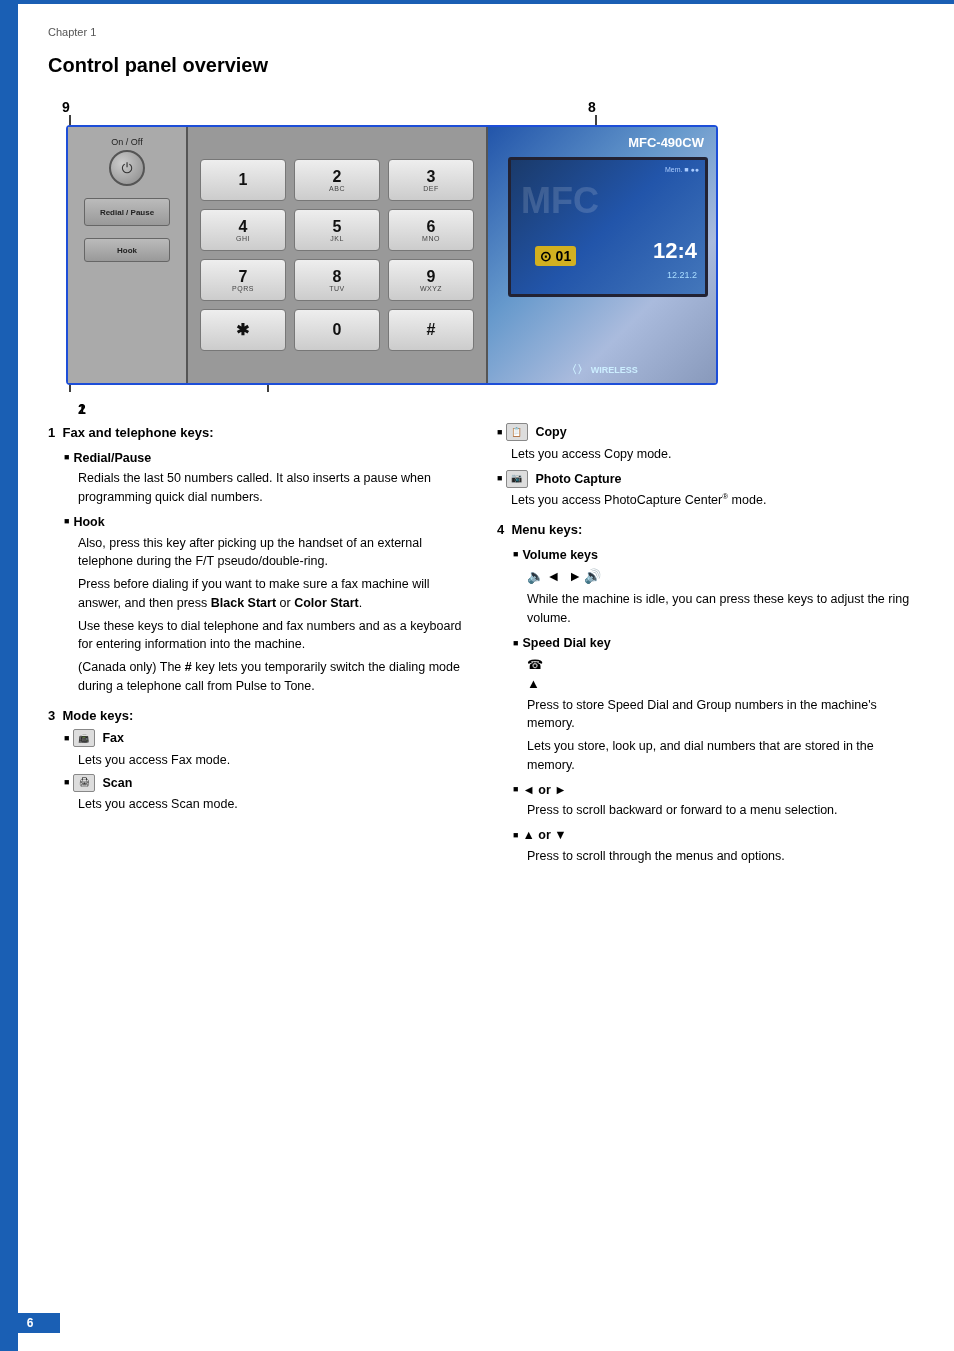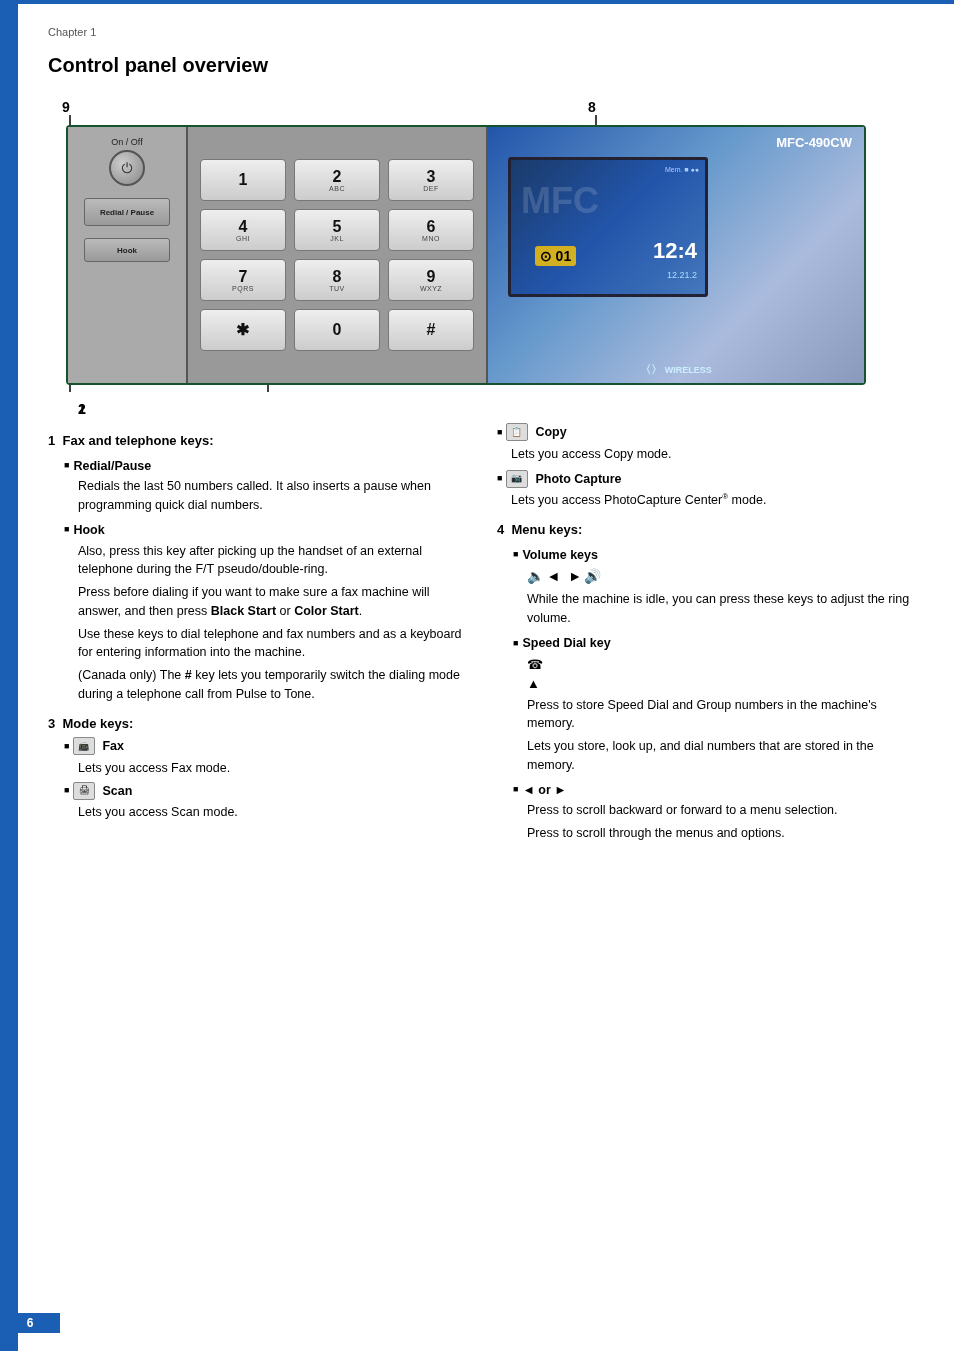--- a/index.html
+++ b/index.html
@@ -65,24 +65,24 @@
       font-size: 14px;
       font-weight: bold;
       color: #000;
     }
 
     
     .panel-illus {
       position: absolute;
       top: 28px;
       left: 18px;
-      width: 800px;
+      width: 652px;
       height: 260px;
       background: #888;
-      border: 2px solid #14532d;
+      border: 2px solid #1d4ed8;
       border-radius: 4px;
       display: flex;
     }
 
     .panel-left {
       width: 120px;
       background: #aaa;
       border-right: 2px solid #555;
       display: flex;
       flex-direction: column;
@@ -279,21 +279,21 @@
     }
 
     .section-num {
       font-weight: bold;
       font-size: 13px;
       margin-bottom: 4px;
       margin-top: 10px;
     }
 
     .section-num:first-child {
-      margin-top: 8px;
+      margin-top: 0;
     }
 
     .sub-heading {
       font-weight: bold;
       margin-left: 16px;
       margin-top: 6px;
       margin-bottom: 2px;
       display: flex;
       align-items: center;
       gap: 4px;
@@ -538,19 +538,22 @@
         ☎<br>▲
       </div>
       <div class="sub-text">Press to store Speed Dial and Group numbers in the machine's memory.</div>
       <div class="sub-text">Lets you store, look up, and dial numbers that are stored in the memory.</div>
 
       <div class="sub-heading">
         <span>◄ or ►</span>
       </div>
       <div class="sub-text">Press to scroll backward or forward to a menu selection.</div>
 
+      <div class="sub-heading">
+        <span>▲ or ▼</span>
+      </div>
       <div class="sub-text">Press to scroll through the menus and options.</div>
 
     </div>
   </div>
 </div>
 
 <div class="page-number">6</div>
 
 </body></html>

